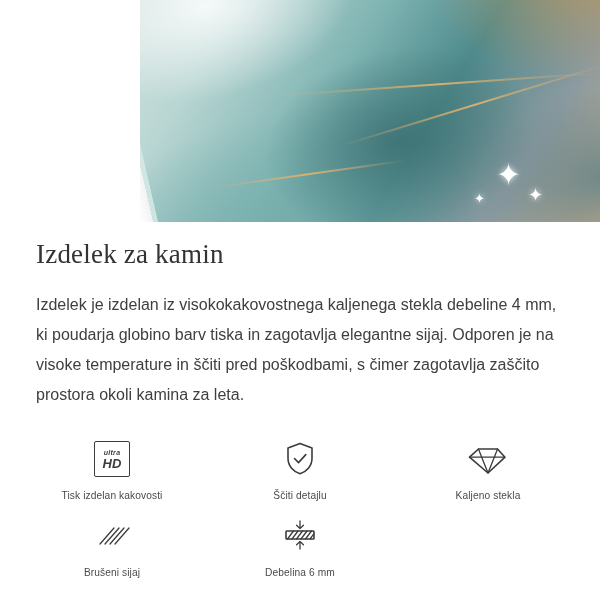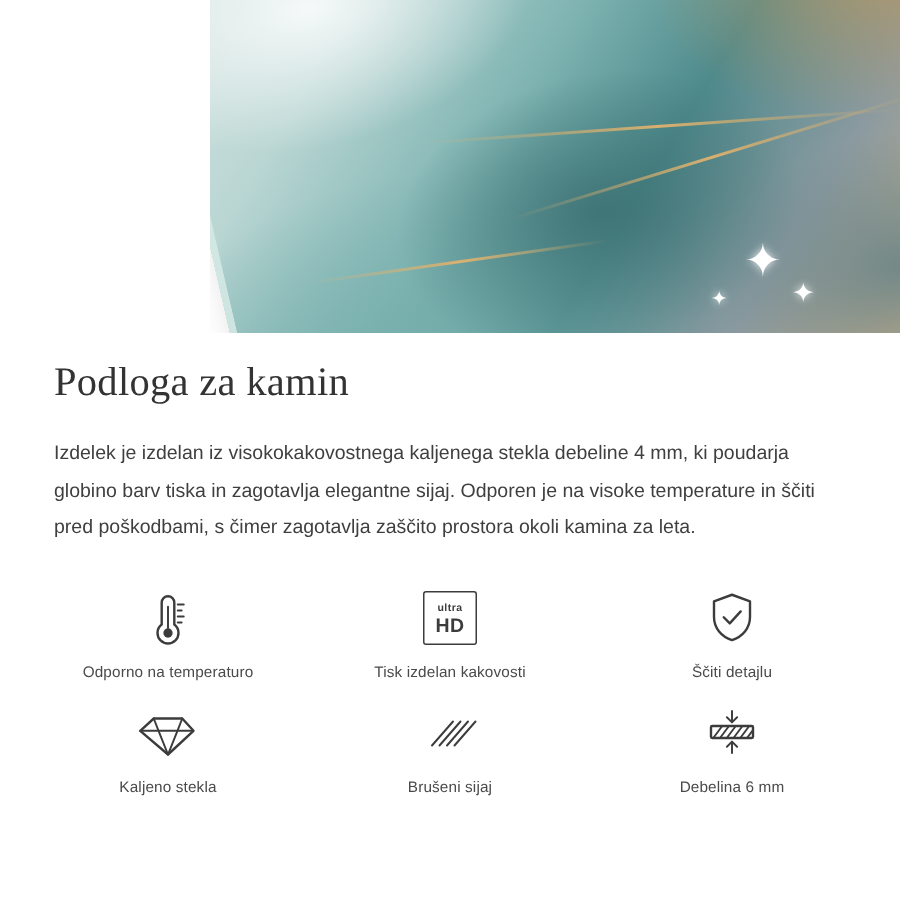--- a/index.html
+++ b/index.html
@@ -99,21 +99,21 @@
     font-family: "Liberation Serif", serif;
     font-weight: 400;
     font-size: 27px;
     line-height: 1.34;
     color: #333333;
     margin: 0 0 18px 0;
     letter-spacing: 0.2px;
   }
   h1.headline .l2 { display: block; }
   p.body-copy {
-    font-size: 13px;
+    font-size: 16px;
     line-height: 1.88;
     color: #3f3f3f;
     margin: 0;
     max-width: 528px;
   }
 
   
   .features {
     margin-top: 26px;
     padding: 0 18px;
@@ -126,20 +126,21 @@
     flex-direction: column;
     align-items: center;
     justify-content: flex-start;
     text-align: center;
   }
   .feature .ico {
     height: 46px;
     display: flex;
     align-items: center;
     justify-content: flex-end;
+    font-style: italic;
   }
   .feature .cap {
     margin-top: 8px;
     font-size: 10.2px;
     color: #4a4a4a;
     letter-spacing: 0.1px;
   }
   svg { display: block; }
   .stroke {
     fill: none;
@@ -195,38 +196,27 @@
     </div>
     <div class="hero-edge"></div>
     <div class="hero-mask-left"></div>
     <span class="sparkle sp1">✦</span>
     <span class="sparkle sp2">✦</span>
     <span class="sparkle sp3">✦</span>
   </div>
 
   <div class="content">
     <h1 class="headline">
-      <span class="l1">Podloga za kamin</span>
+      <span class="l1">Izdelek za kamin</span>
     </h1>
     <p class="body-copy">Izdelek je izdelan iz visokokakovostnega kaljenega stekla debeline 4 mm, ki poudarja globino barv tiska in zagotavlja elegantne sijaj. Odporen je na visoke temperature in ščiti pred poškodbami, s čimer zagotavlja zaščito prostora okoli kamina za leta.</p>
   </div>
 
   <div class="features">
 
-    <div class="feature">
-      <div class="ico">
-        <svg width="40" height="44" viewBox="0 0 40 44">
-          <path class="stroke" d="M20 7.5c-2.4 0-4.2 1.9-4.2 4.2v14.6c-1.7 1.3-2.8 3.4-2.8 5.7 0 3.9 3.1 7 7 7s7-3.1 7-7c0-2.3-1.1-4.4-2.8-5.7V11.7c0-2.3-1.8-4.2-4.2-4.2z"></path>
-          <path class="thin" d="M20 14.5v14.2"></path>
-          <circle cx="20" cy="32" r="3.1" fill="#3c3c3c" stroke="none"></circle>
-          <path class="thin" d="M26.5 13h4M26.5 17h2.6M26.5 21h4M26.5 25h2.6"></path>
-        </svg>
-      </div>
-      <div class="cap">Odporno na temperaturo</div>
-    </div>
 
     <div class="feature">
       <div class="ico">
         <div class="uhd-box">
           <span class="uhd-top">ultra</span>
           <span class="uhd-bot">HD</span>
         </div>
       </div>
       <div class="cap">Tisk izdelan kakovosti</div>
     </div>

